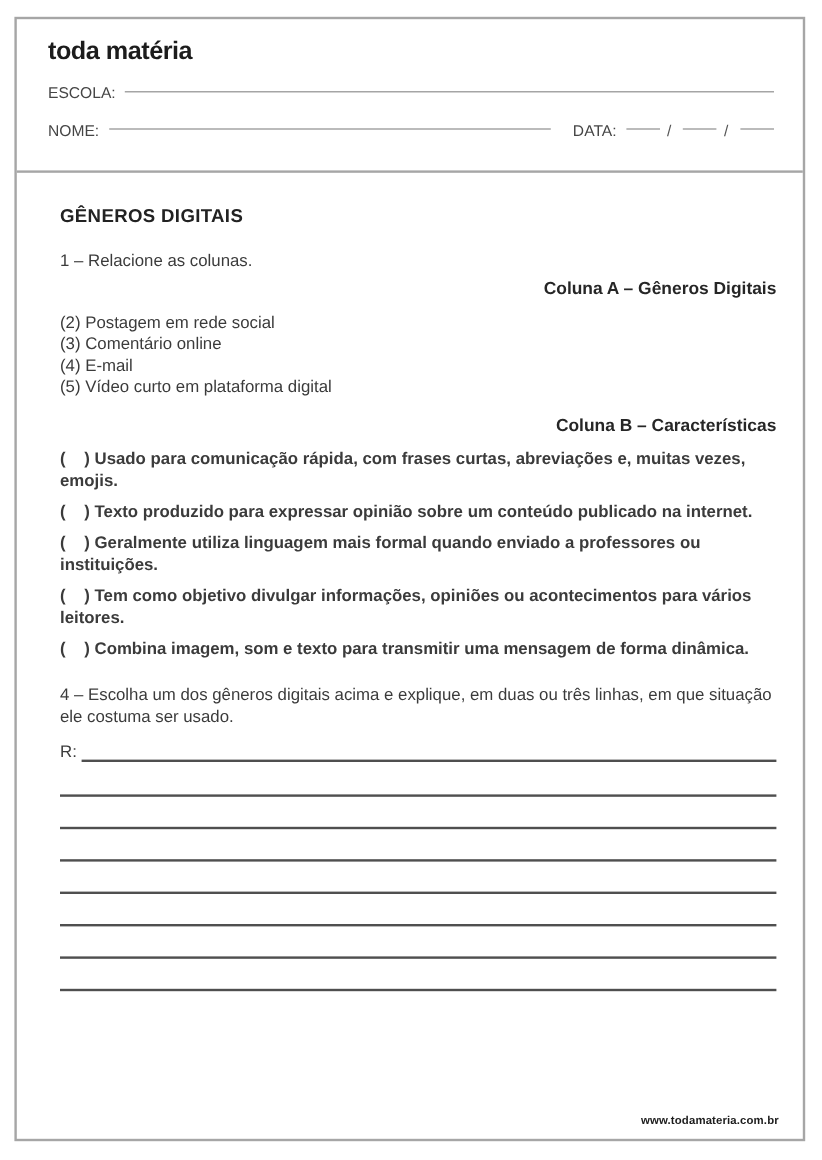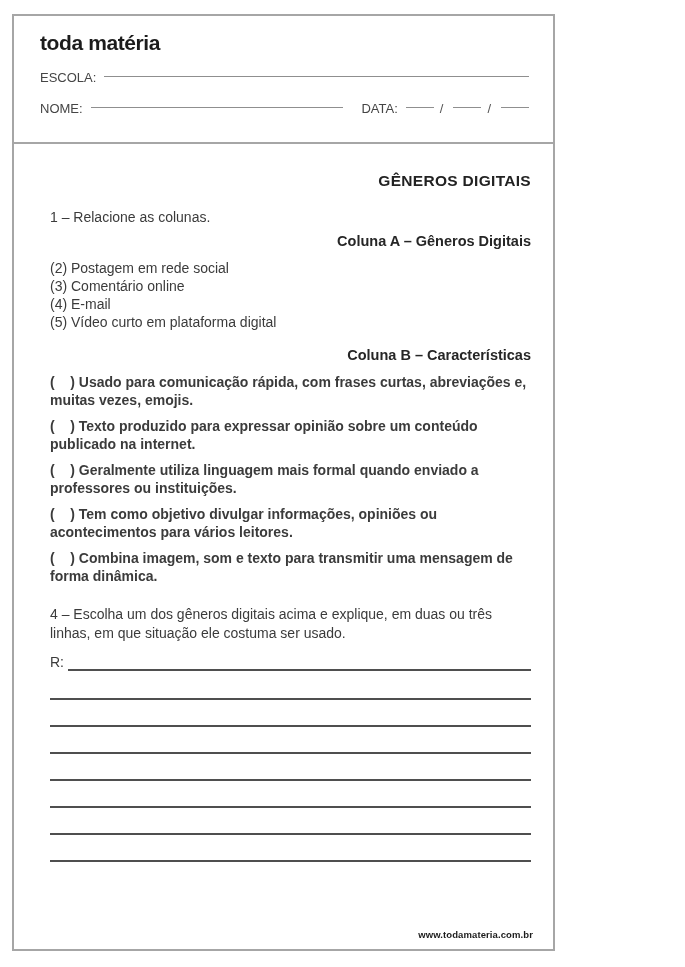--- a/index.html
+++ b/index.html
@@ -7,21 +7,21 @@
     width: 685px; height: 967px;
     background: #ffffff;
     font-family: "Liberation Sans", sans-serif;
     color: #3b3b3b;
     position: relative;
     overflow: hidden;
   }
   .frame {
     position: absolute;
     left: 12px; top: 14px;
-    width: 543px; height: 937px;
+    width: 659px; height: 937px;
     border: 2px solid #a6a6a6;
     box-sizing: border-box;
     background: #ffffff;
   }
   
   .header {
     box-sizing: border-box;
     height: 128px;
     border-bottom: 2px solid #a6a6a6;
     padding: 15px 24px 0 26px;
@@ -49,21 +49,21 @@
   .dline { width: 28px; }
   .slash { margin: 0 2px 0 6px; padding-bottom: 1px; color: #555; }
   
   .content {
     padding: 14px 22px 0 36px;
     font-size: 14px;
     line-height: 18px;
     color: #3b3b3b;
   }
   .title {
-    text-align: right;
+    text-align: left;
     font-size: 15.5px;
     font-weight: bold;
     color: #222222;
     letter-spacing: 0.3px;
     margin: 14px 0 18px 0;
   }
   .prompt { margin: 0 0 6px 0; }
   .colhead {
     font-size: 14.5px;
     font-weight: bold;

